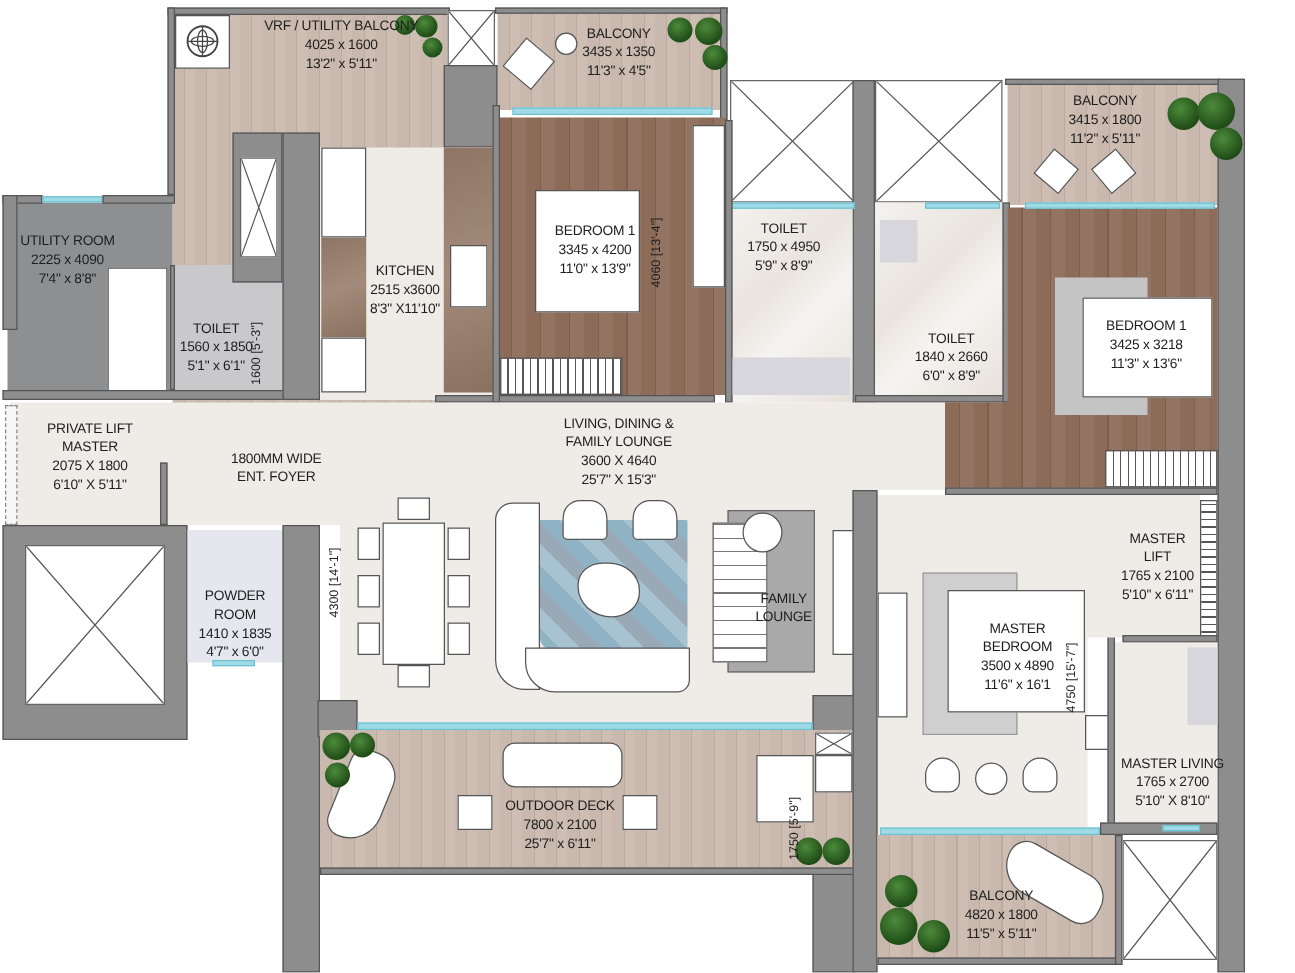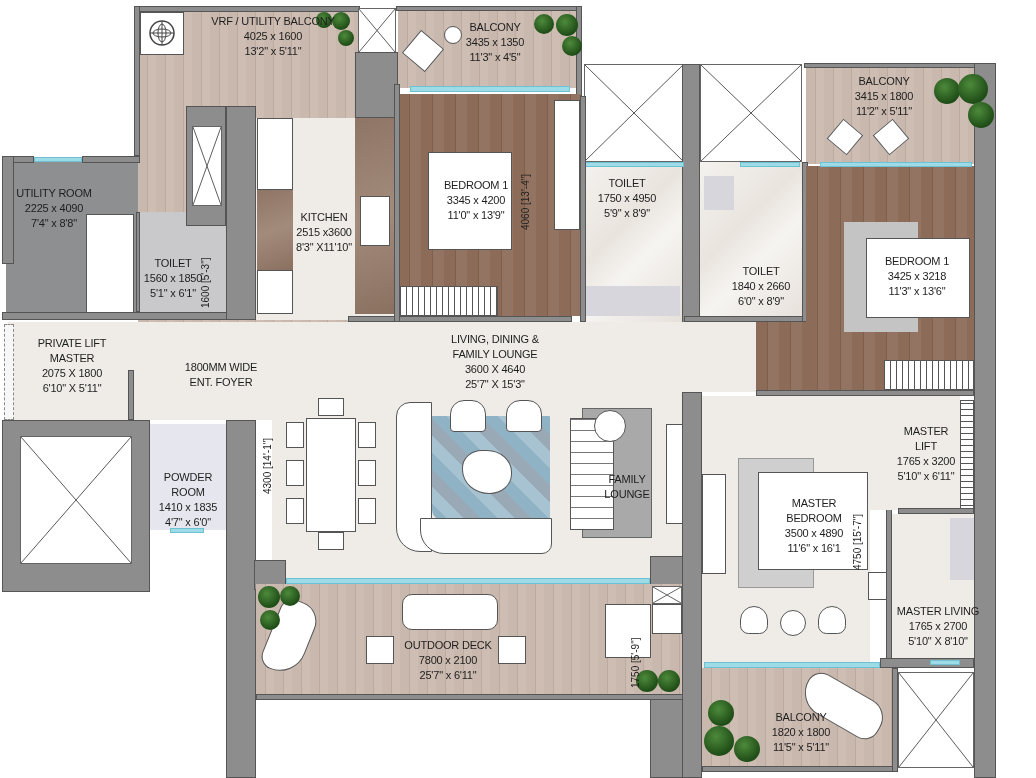--- a/index.html
+++ b/index.html
@@ -296,41 +296,41 @@
 <div class="abs lbl" style="left:600px;top:472px;width:54px;">
   <div>FAMILY LOUNGE</div>
 </div>
 <div class="abs lbl" style="left:146px;top:470px;width:84px;">
   <div>POWDER ROOM</div>
   <div>1410 x 1835</div>
   <div>4'7" x 6'0"</div>
 </div>
 <div class="abs lbl" style="left:894px;top:424px;width:64px;">
   <div>MASTER LIFT</div>
-  <div>1765 x 3200</div>
+  <div>1765 x 2100</div>
   <div>5'10" x 6'11"</div>
 </div>
 <div class="abs lbl" style="left:782px;top:496px;width:64px;">
   <div>MASTER BEDROOM</div>
   <div>3500 x 4890</div>
   <div>11'6" x 16'1</div>
 </div>
 <div class="abs lbl" style="left:896px;top:604px;width:84px;">
   <div>MASTER LIVING</div>
   <div>1765 x 2700</div>
   <div>5'10" X 8'10"</div>
 </div>
 <div class="abs lbl" style="left:400px;top:638px;width:96px;">
   <div>OUTDOOR DECK</div>
   <div>7800 x 2100</div>
   <div>25'7" x 6'11"</div>
 </div>
 <div class="abs lbl" style="left:766px;top:710px;width:70px;">
   <div>BALCONY</div>
-  <div>1820 x 1800</div>
+  <div>4820 x 1800</div>
   <div>11'5" x 5'11"</div>
 </div>
 
 <div class="abs vtxt" style="left:200px;top:228px;height:80px;">1600 [5'-3"]</div>
 <div class="abs vtxt" style="left:520px;top:150px;height:80px;">4060 [13'-4"]</div>
 <div class="abs vtxt" style="left:262px;top:414px;height:80px;">4300 [14'-1"]</div>
 <div class="abs vtxt" style="left:852px;top:490px;height:80px;">4750 [15'-7"]</div>
 <div class="abs vtxt" style="left:630px;top:608px;height:80px;">1750 [5'-9"]</div>
 
 </body></html>

